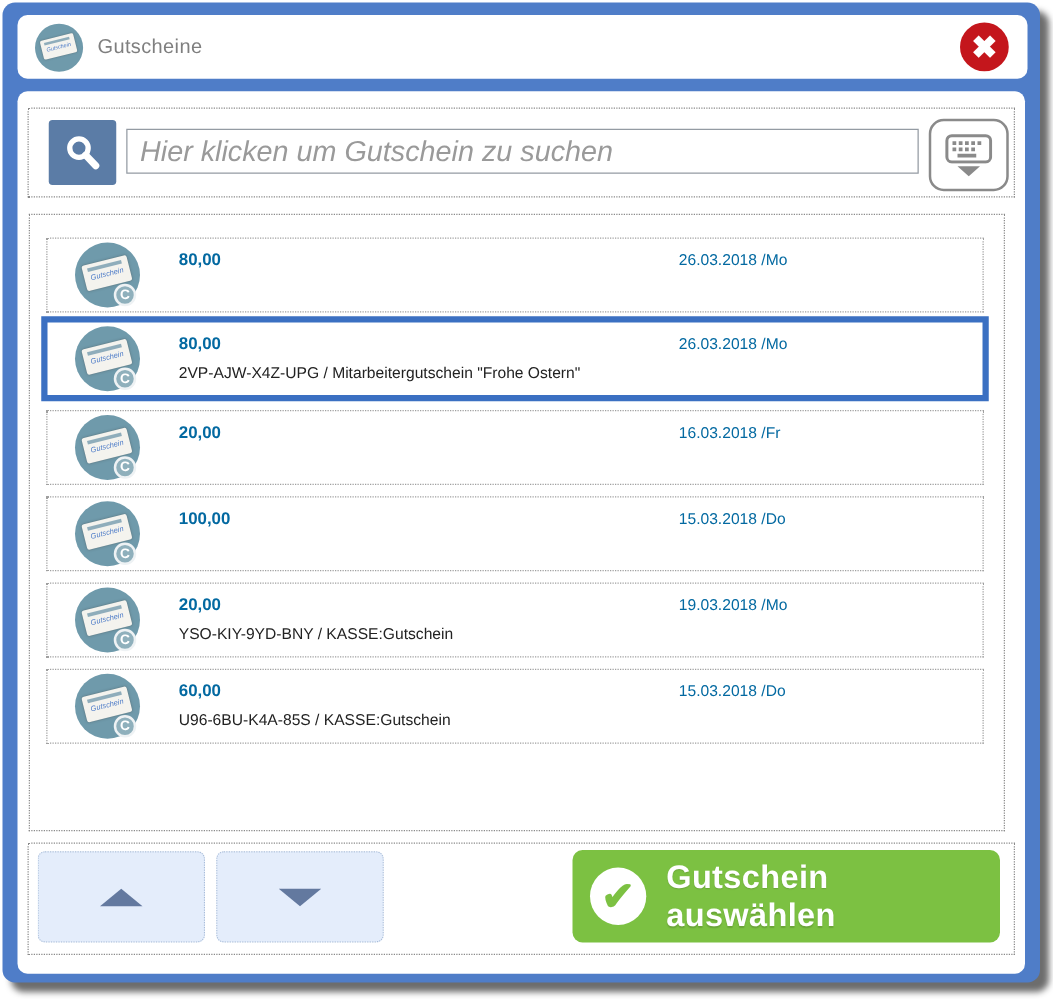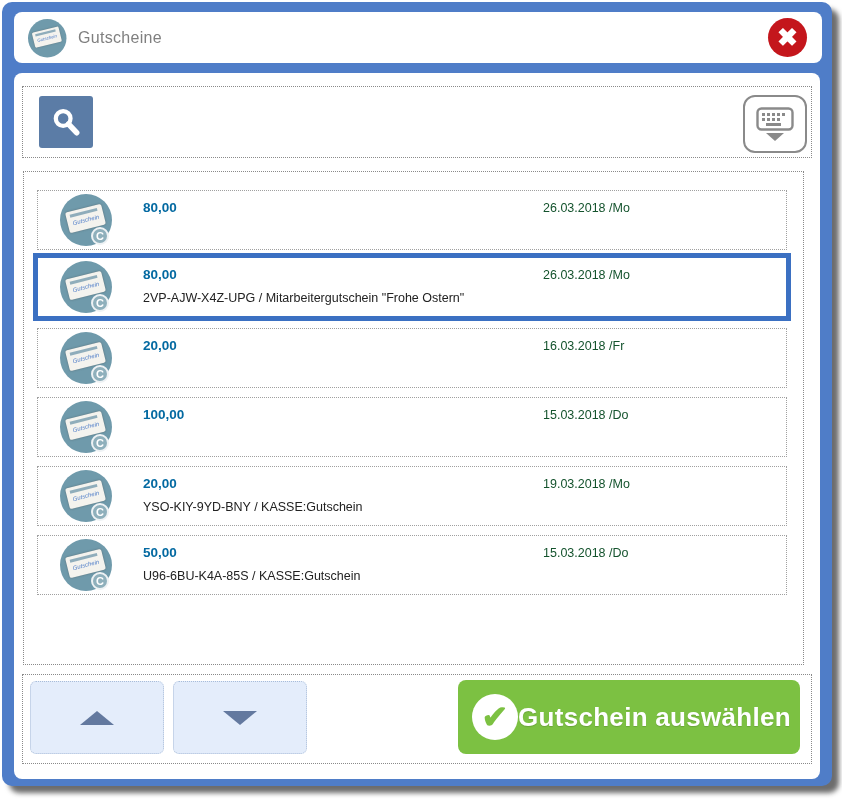--- a/index.html
+++ b/index.html
@@ -27,21 +27,21 @@
   .kb-btn{position:absolute;left:720px;top:8px;width:60px;height:54px;background:#fff;border:2px solid #8a8a8a;
     border-radius:12px;display:flex;flex-direction:column;align-items:center;justify-content:center;cursor:pointer;}
   .tri-down-sm{width:0;height:0;border-left:9px solid transparent;border-right:9px solid transparent;
     border-top:8px solid #8a8a8a;margin-top:2px;}
   
   .list-container{position:absolute;left:9px;top:98px;width:779px;height:492px;}
   .row{position:absolute;left:14px;width:748px;height:58px;background:#fff;outline:1px dotted #a0a0a0;cursor:pointer;}
   .row.selected{outline:5px solid #3b70c2;}
   .row-amount{position:absolute;left:105px;top:9px;font-size:13.5px;font-weight:bold;color:#0369a1;}
   .row-details{position:absolute;left:105px;top:33px;font-size:12.5px;color:#222;}
-  .row-date{position:absolute;left:505px;top:10px;font-size:12.5px;color:#14532d;}
+  .row-date{position:absolute;left:505px;top:10px;font-size:12.5px;color:#0369a1;}
   
   .v-wrap{position:absolute;left:22px;top:3px;width:52px;height:52px;}
   .v-icon{position:relative;width:52px;height:52px;border-radius:50%;background:#6f9aab;}
   .v-card{position:absolute;left:7px;top:14px;width:37px;height:21px;background:#f4f3ee;border-radius:2px;
     transform:rotate(-14deg);box-shadow:0 0 2px rgba(60,60,60,.5);}
   .v-line{position:absolute;left:4px;top:3px;width:28px;height:3px;background:#8fadbb;}
   .v-label{position:absolute;left:5px;top:9px;font-size:6px;color:#4f7dc8;font-style:italic;white-space:nowrap;}
   .v-coin{position:absolute;right:3px;bottom:1px;width:18px;height:18px;border-radius:50%;background:#8fb0bc;
     border:2px solid #eef2f4;color:#fff;font-size:11px;font-weight:bold;display:flex;align-items:center;
     justify-content:center;box-sizing:border-box;}
@@ -54,21 +54,21 @@
   .nav-up{left:7px;}
   .nav-down{left:150px;}
   .tri-up{width:0;height:0;border-left:17px solid transparent;border-right:17px solid transparent;
     border-bottom:14px solid #63799f;}
   .tri-down{width:0;height:0;border-left:17px solid transparent;border-right:17px solid transparent;
     border-top:14px solid #63799f;}
   .select-btn{position:absolute;left:435px;top:5px;width:342px;height:74px;background:#7cc142;border-radius:8px;
     display:flex;align-items:center;cursor:pointer;}
   .check-circle{width:46px;height:46px;border-radius:50%;background:#fff;margin-left:14px;
     display:flex;align-items:center;justify-content:center;color:#7cc142;font-size:32px;font-weight:bold;}
-  .select-label{color:#fff;font-size:26px;font-weight:bold;letter-spacing:.3px;
+  .select-label{color:#fff;font-size:26px;font-weight:bold;margin-left:16px;letter-spacing:.3px;
     text-shadow:0 1px 1px rgba(0,0,0,.15);}
 </style>
 </head>
 <body>
 
 <div class="frame">
 
   <div class="titlebar">
     <div class="v-wrap">
       <div class="v-icon">
@@ -86,20 +86,21 @@
 
   <div class="panel">
 
     <div class="search-section dotted">
       <div class="search-btn">
         <svg width="34" height="34" viewBox="0 0 24 24">
           <circle cx="10" cy="9.5" r="5.2" fill="none" stroke="#ffffff" stroke-width="3"></circle>
           <line x1="13.8" y1="13.5" x2="19.5" y2="19.5" stroke="#ffffff" stroke-width="4" stroke-linecap="round"></line>
         </svg>
       </div>
+      <input class="search-input" type="text" placeholder="Hier klicken um Gutschein zu suchen" style="">
       <div class="kb-btn">
         <svg width="38" height="24" viewBox="0 0 38 24">
           <rect x="1.5" y="1.5" width="35" height="21" rx="4" fill="none" stroke="#8a8a8a" stroke-width="2.4"></rect>
           <g fill="#8a8a8a">
             <rect x="6" y="6" width="3" height="3"></rect>
               <rect x="11" y="6" width="3" height="3"></rect>
             <rect x="16" y="6" width="3" height="3"></rect>
               <rect x="21" y="6" width="3" height="3"></rect>
             <rect x="26" y="6" width="3" height="3"></rect>
             <rect x="6" y="11" width="3" height="3"></rect>
@@ -190,21 +191,21 @@
       <div class="row" style="top:364px">
         <div class="v-wrap">
             <div class="v-icon">
           <div class="v-card">
                 <div class="v-line"></div>
                 <div class="v-label">Gutschein</div>
               </div>
           <div class="v-coin">C</div>
         </div>
           </div>
-        <div class="row-amount">50,00</div>
+        <div class="row-amount">60,00</div>
         <div class="row-details">U96-6BU-K4A-85S / KASSE:Gutschein</div>
         <div class="row-date">15.03.2018 /Do</div>
       </div>
 
     </div>
 
     <div class="bottom-section dotted">
       <div class="nav-btn nav-up">
         <div class="tri-up"></div>
       </div>

